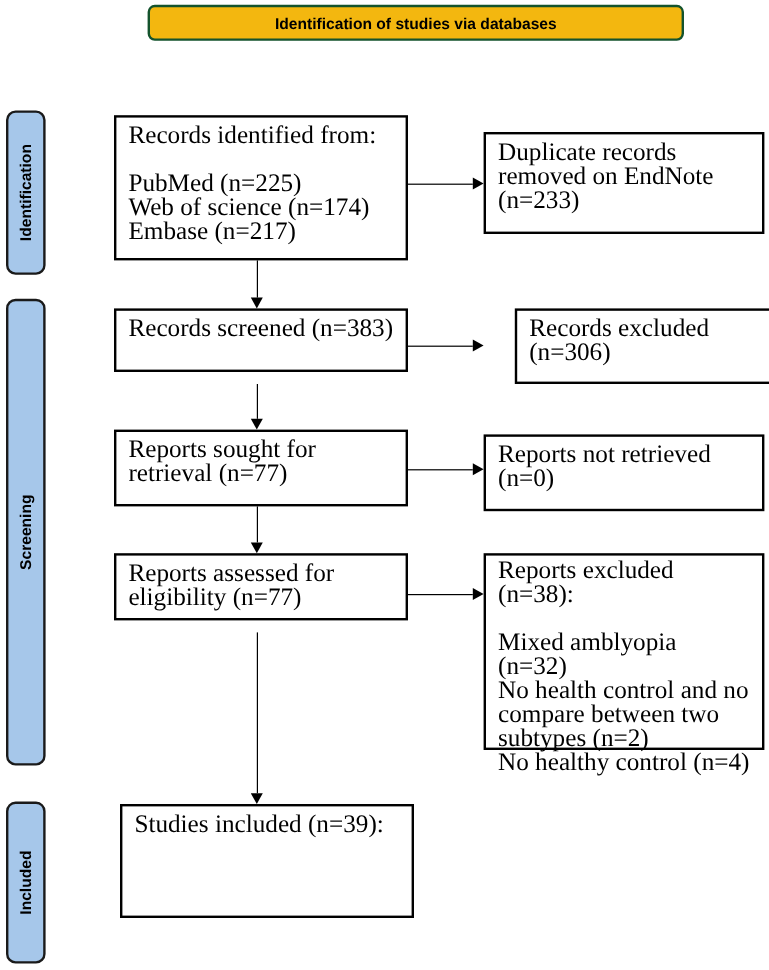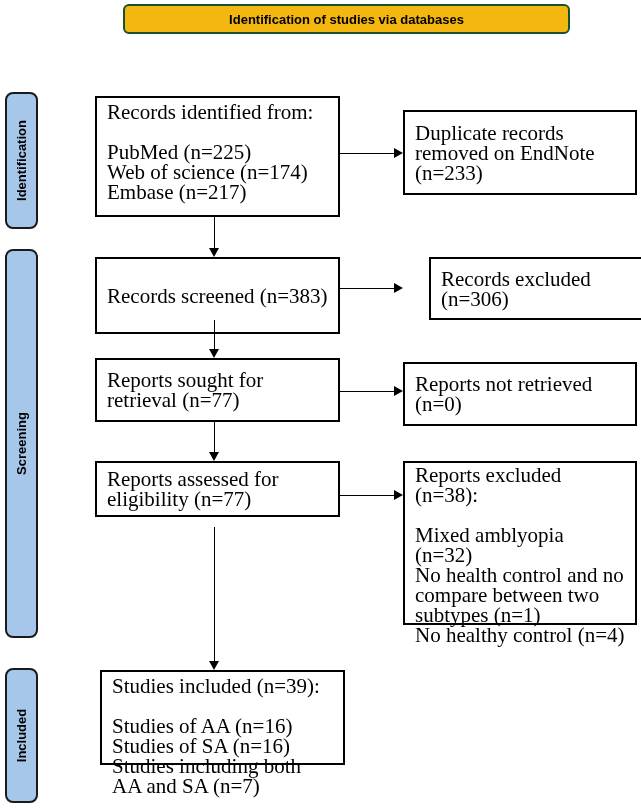--- a/index.html
+++ b/index.html
@@ -64,27 +64,26 @@
     position: absolute;
     background: #ffffff;
     border: 2px solid #000000;
     box-sizing: border-box;
     font-size: 21px;
     line-height: 20px;
     padding: 4px 10px;
   }
   .box.vcenter {
     display: flex;
-    align-items: center;
   }
   .box-title { margin: 0 0 20px 0; }
   .box-items div { margin: 0; }
 
   .box-records-identified  { left: 95px;  top: 96px;  width: 245px; height: 121px; }
-  .box-records-screened    { left: 95px;  top: 257px; width: 245px; height: 77px;  }
+  .box-records-screened    { left: 95px;  top: 257px; width: 245px; height: 53px;  }
   .box-reports-sought      { left: 95px;  top: 358px; width: 245px; height: 64px;  }
   .box-reports-assessed    { left: 95px;  top: 461px; width: 245px; height: 56px;  }
   .box-studies-included    { left: 100px;  top: 670px; width: 245px; height: 95px; font-family: Liberation Serif, serif; }
 
   .box-duplicates-removed  { left: 403px; top: 110px; width: 234px; height: 85px;  }
   .box-records-excluded    { left: 403px; top: 257px; width: 234px; height: 63px; margin-left: 26px;  }
   .box-reports-not-retrieved{ left: 403px; top: 362px; width: 234px; height: 64px; }
   .box-reports-excluded    { left: 403px; top: 461px; width: 234px; height: 164px; padding-top: 2px; }
 
   
@@ -162,44 +161,39 @@
   <div class="box vcenter box-reports-sought">
     <span>Reports sought for retrieval (n=77)</span>
   </div>
 
   <div class="box vcenter box-reports-assessed">
     <span>Reports assessed for eligibility (n=77)</span>
   </div>
 
   <div class="box box-studies-included">
     <div class="box-title">Studies included (n=39):</div>
-    <div class="box-items">
-      <div>Studies of AA (n=16)</div>
-      <div>Studies of SA (n=16)</div>
-      <div>Studies including both AA and SA (n=7)</div>
-    </div>
   </div>
 
   <div class="box vcenter box-duplicates-removed">
     <span>Duplicate records removed on EndNote (n=233)</span>
   </div>
 
   <div class="box vcenter box-records-excluded">
     <span>Records excluded (n=306)</span>
   </div>
 
   <div class="box vcenter box-reports-not-retrieved">
     <span>Reports not retrieved (n=0)</span>
   </div>
 
   <div class="box box-reports-excluded">
     <div class="box-title">Reports excluded (n=38):</div>
     <div class="box-items">
       <div>Mixed amblyopia (n=32)</div>
-      <div>No health control and no compare between two subtypes (n=1)</div>
+      <div>No health control and no compare between two subtypes (n=2)</div>
       <div>No healthy control (n=4)</div>
     </div>
   </div>
 
   <div class="arrow-v av1"></div>
   <div class="arrow-v av2"></div>
   <div class="arrow-v av3"></div>
   <div class="arrow-v av4"></div>
   <div class="arrow-h ah1"></div>
   <div class="arrow-h ah2"></div>

